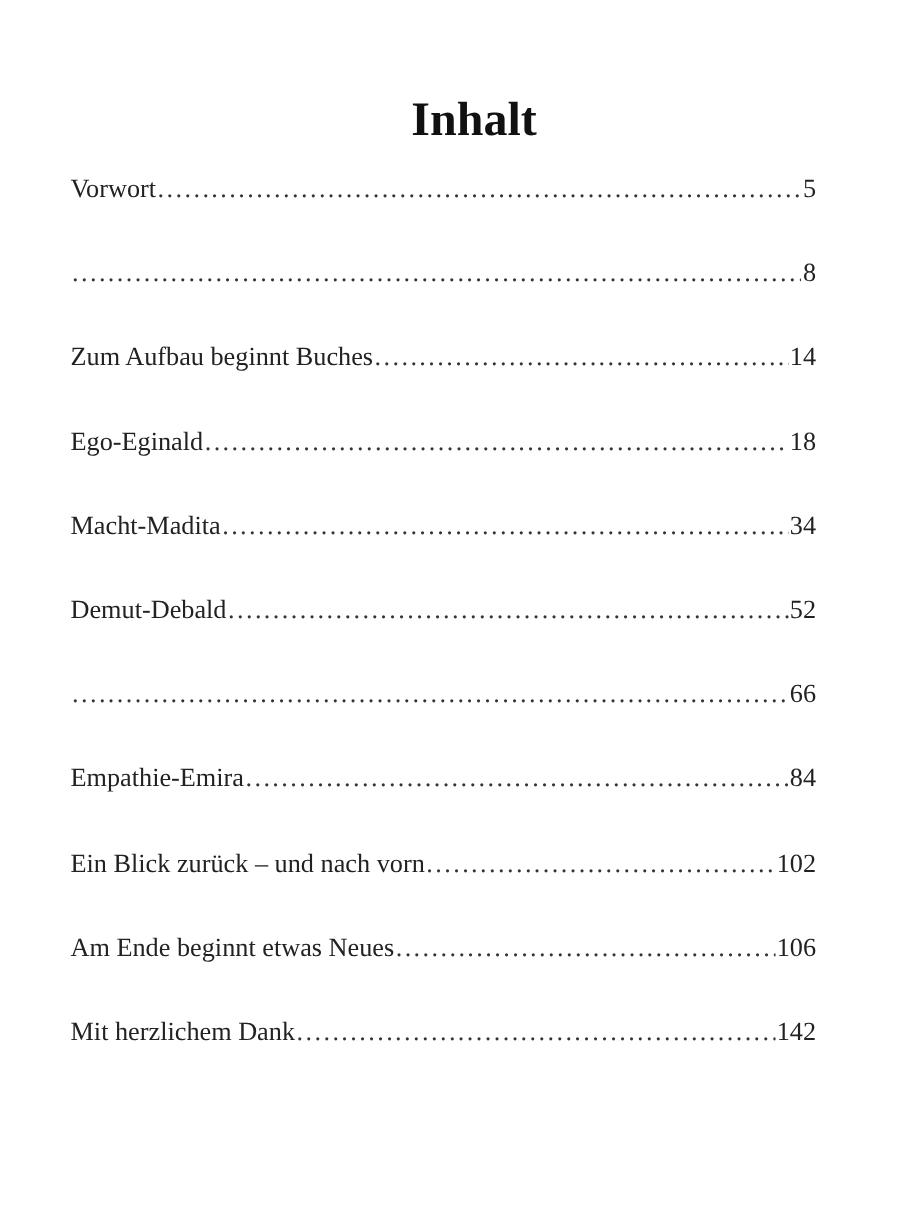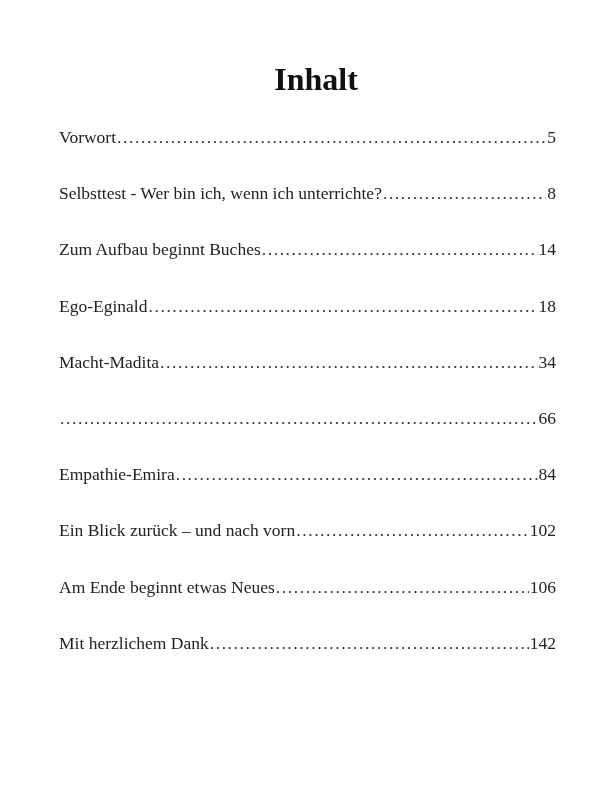--- a/index.html
+++ b/index.html
@@ -1,57 +1,61 @@
 <!DOCTYPE html>
 <html><head>
 <meta charset="utf-8">
 <style>
   html, body { margin: 0; padding: 0; background: #ffffff; }
   body { width: 600px; height: 805px; position: relative; overflow: hidden;
          font-family: "DejaVu Serif", "Liberation Serif", serif; color: #1a1a1a; }
   .title { position: absolute; top: 40px; left: 0; width: 600px; text-align: center;
            font-family: "Liberation Serif", serif; font-weight: bold; font-size: 32px; color: #111; padding-left: 16px; }
-  .toc { position: absolute; left: 47px; width: 497px; top: 115px; margin: 12px; padding: 0; list-style: none; }
+  .toc { position: absolute; left: 47px; width: 497px; top: 115px; margin: 0; padding: 0; list-style: none; }
   .entry { display: flex; align-items: baseline; height: 56.2px; font-family: "Liberation Serif", serif;
            font-size: 17.5px; color: #222; white-space: nowrap; }
   .entry .label { flex: 0 0 auto; }
   .entry .dots { flex: 1 1 auto; overflow: hidden; margin: 0 1px; letter-spacing: 1.6px; color: #333; }
   .entry .dots::before { content: "........................................................................................................................................................................"; }
   .entry .page { flex: 0 0 auto; }
 </style>
 </head>
 <body>
 
 <h1 class="title">Inhalt</h1>
 
 <ul class="toc">
   <li class="entry">
     <span class="label">Vorwort</span>
     <span class="dots"></span>
     <span class="page">5</span>
   </li>
   <li class="entry">
-    <span class="label">Selbsttest - Wer bin ich, wenn ich unterrichte?</span>
     <span class="dots"></span>
     <span class="page">8</span>
   </li>
   <li class="entry">
     <span class="label">Zum Aufbau beginnt Buches</span>
     <span class="dots"></span>
     <span class="page">14</span>
   </li>
   <li class="entry">
     <span class="label">Ego-Eginald</span>
     <span class="dots"></span>
     <span class="page">18</span>
   </li>
   <li class="entry">
     <span class="label">Macht-Madita</span>
     <span class="dots"></span>
     <span class="page">34</span>
+  </li>
+  <li class="entry">
+    <span class="label">Demut-Debald</span>
+    <span class="dots"></span>
+    <span class="page">52</span>
   </li>
   <li class="entry">
     <span class="dots"></span>
     <span class="page">66</span>
   </li>
   <li class="entry">
     <span class="label">Empathie-Emira</span>
     <span class="dots"></span>
     <span class="page">84</span>
   </li>

